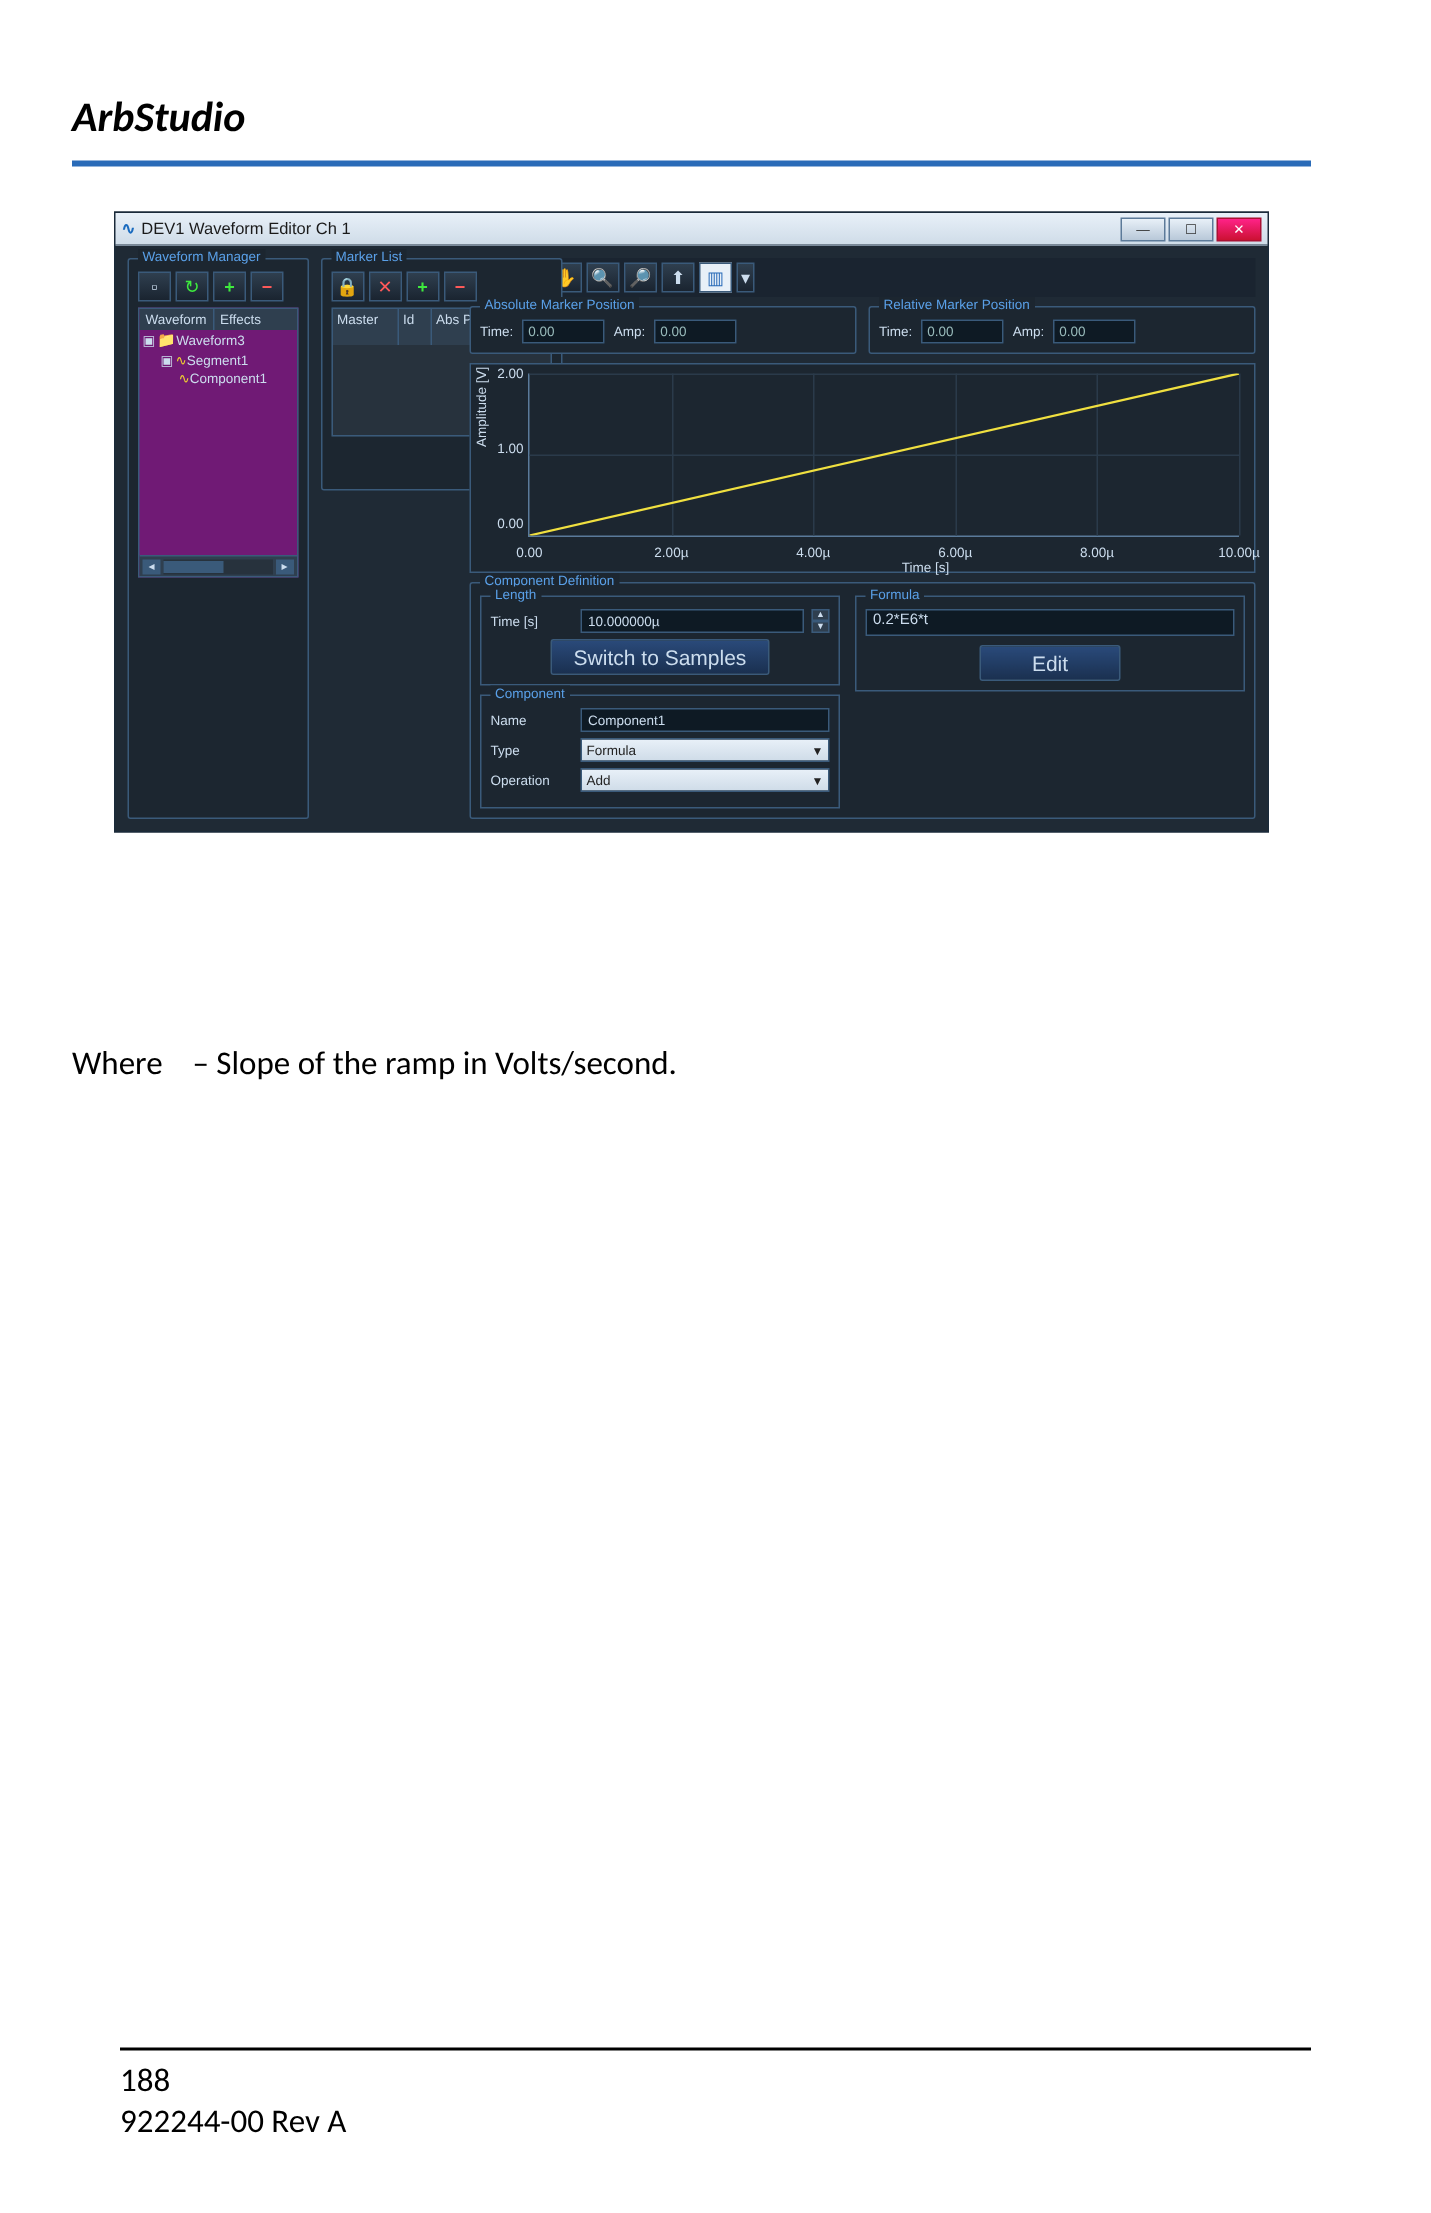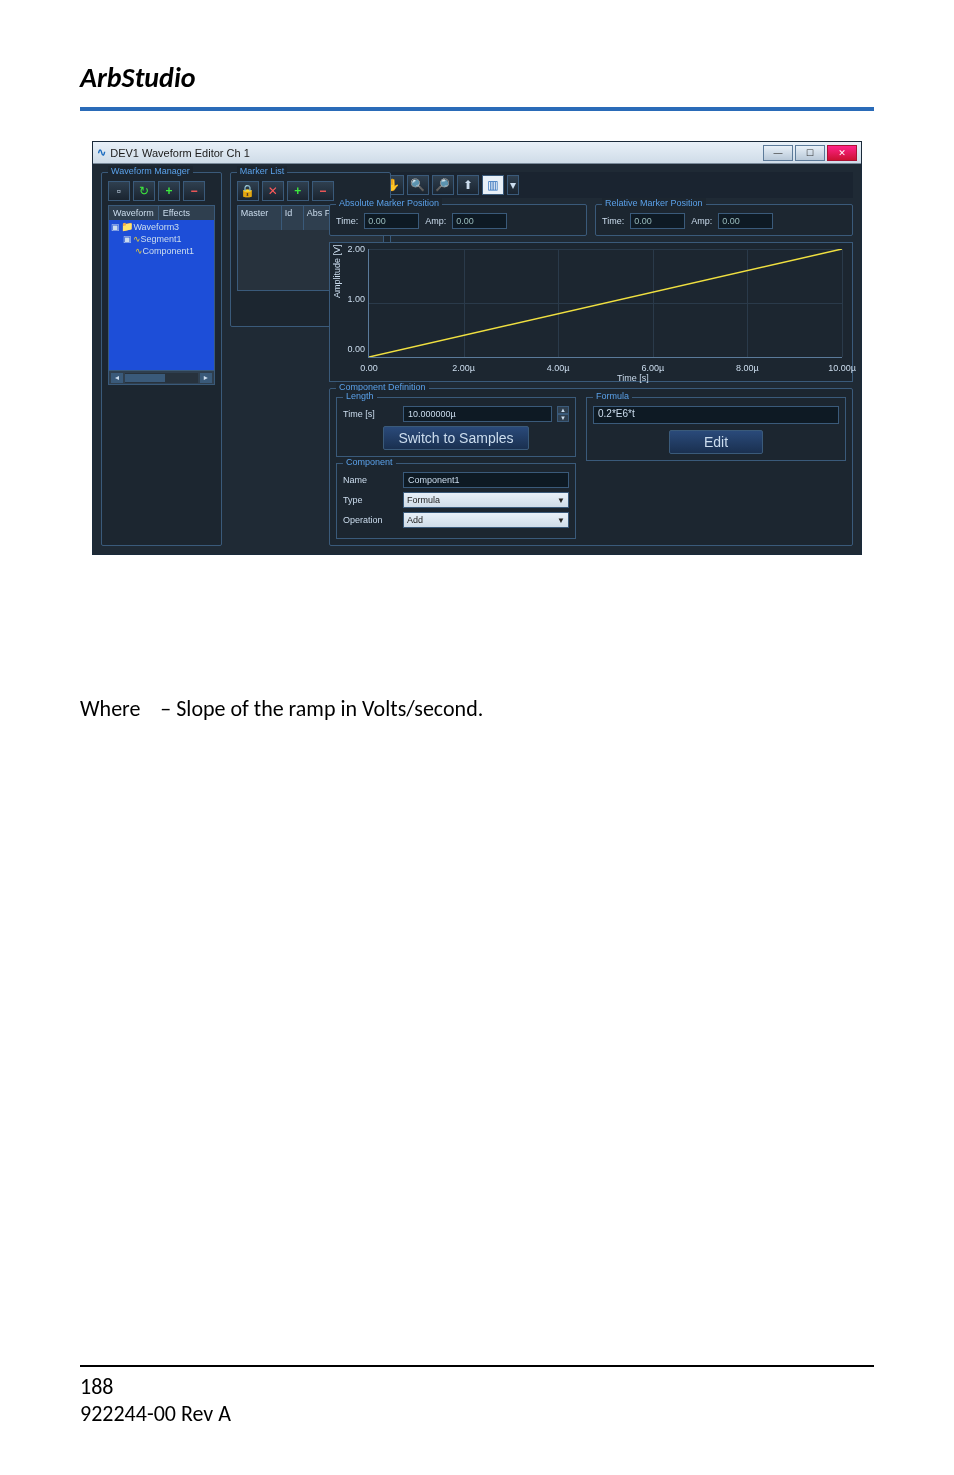--- a/index.html
+++ b/index.html
@@ -8,21 +8,21 @@
     margin: 0;
     padding: 0;
     font-family: Calibri, "Segoe UI", Arial, sans-serif;
     background: #fff;
     color: #000;
     width: 954px;
   }
   .page {
     width: 954px;
     height: 1475px;
-    padding: 60px 80px 40px 80px;
+    padding: 60px 80px 40px 48px;
     position: relative;
   }
   .header-title {
     font-size: 28px;
     font-weight: bold;
     font-style: italic;
     margin-bottom: 12px;
   }
   .header-rule {
     height: 4px;
@@ -89,21 +89,21 @@
     width:22px; height:20px;
     border:1px solid #3a5a7a;
     background: linear-gradient(#2f3f4f,#1a2430);
     display:flex; align-items:center; justify-content:center;
     font-size:12px; color:#cde;
   }
   .icon-btn.plus { color:#3eea3e; font-weight:bold; }
   .icon-btn.minus { color:#ff5a5a; font-weight:bold; }
 
   .tree {
-    background:#1d4ed8;
+    background:#701a75;
     border:1px solid #3a5a7a;
   }
   .tree .header-row { display:flex; background:#2f3f4f; }
   .tree .hc { flex:1; padding:2px 4px; border-right:1px solid #3a5a7a; font-size:9px; }
   .tree .hc:last-child { flex:0 0 55px; border-right:none; }
   .tree-body { height:150px; overflow:hidden; position:relative; }
   .tree-row { display:flex; align-items:center; padding:1px 2px; }
   .tree-row .indent1 { width:12px; }
   .tree-row .indent2 { width:24px; }
   .tree-row .exp { width:10px; color:#cde; font-size:9px; }

